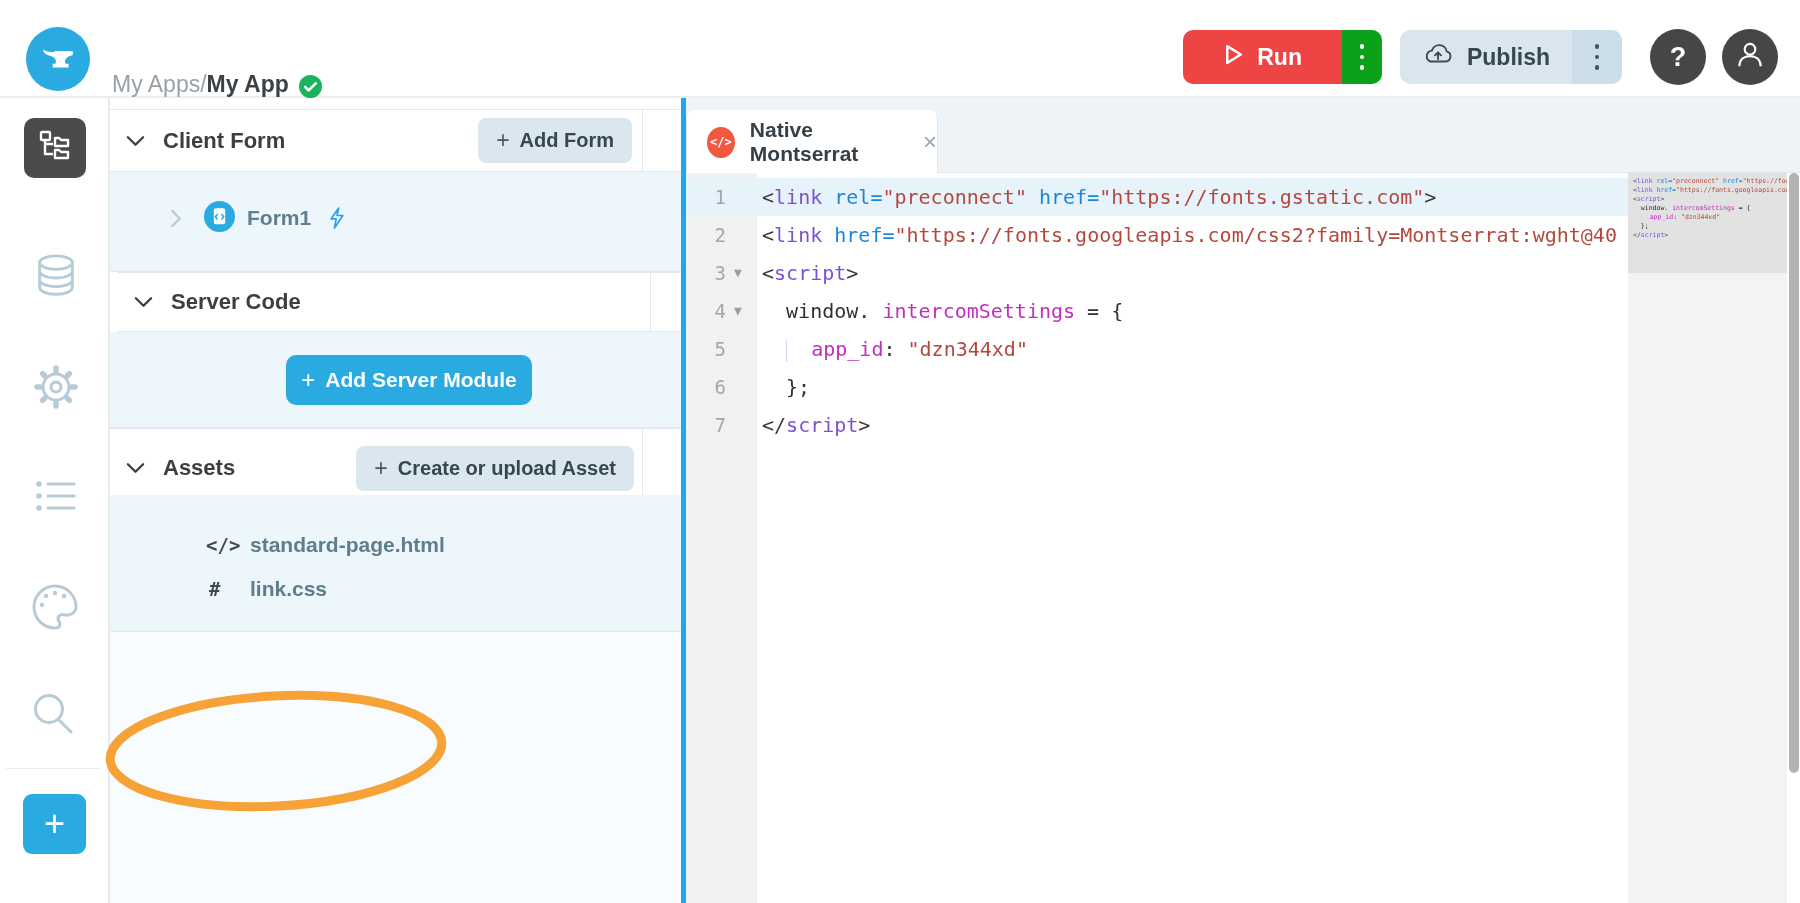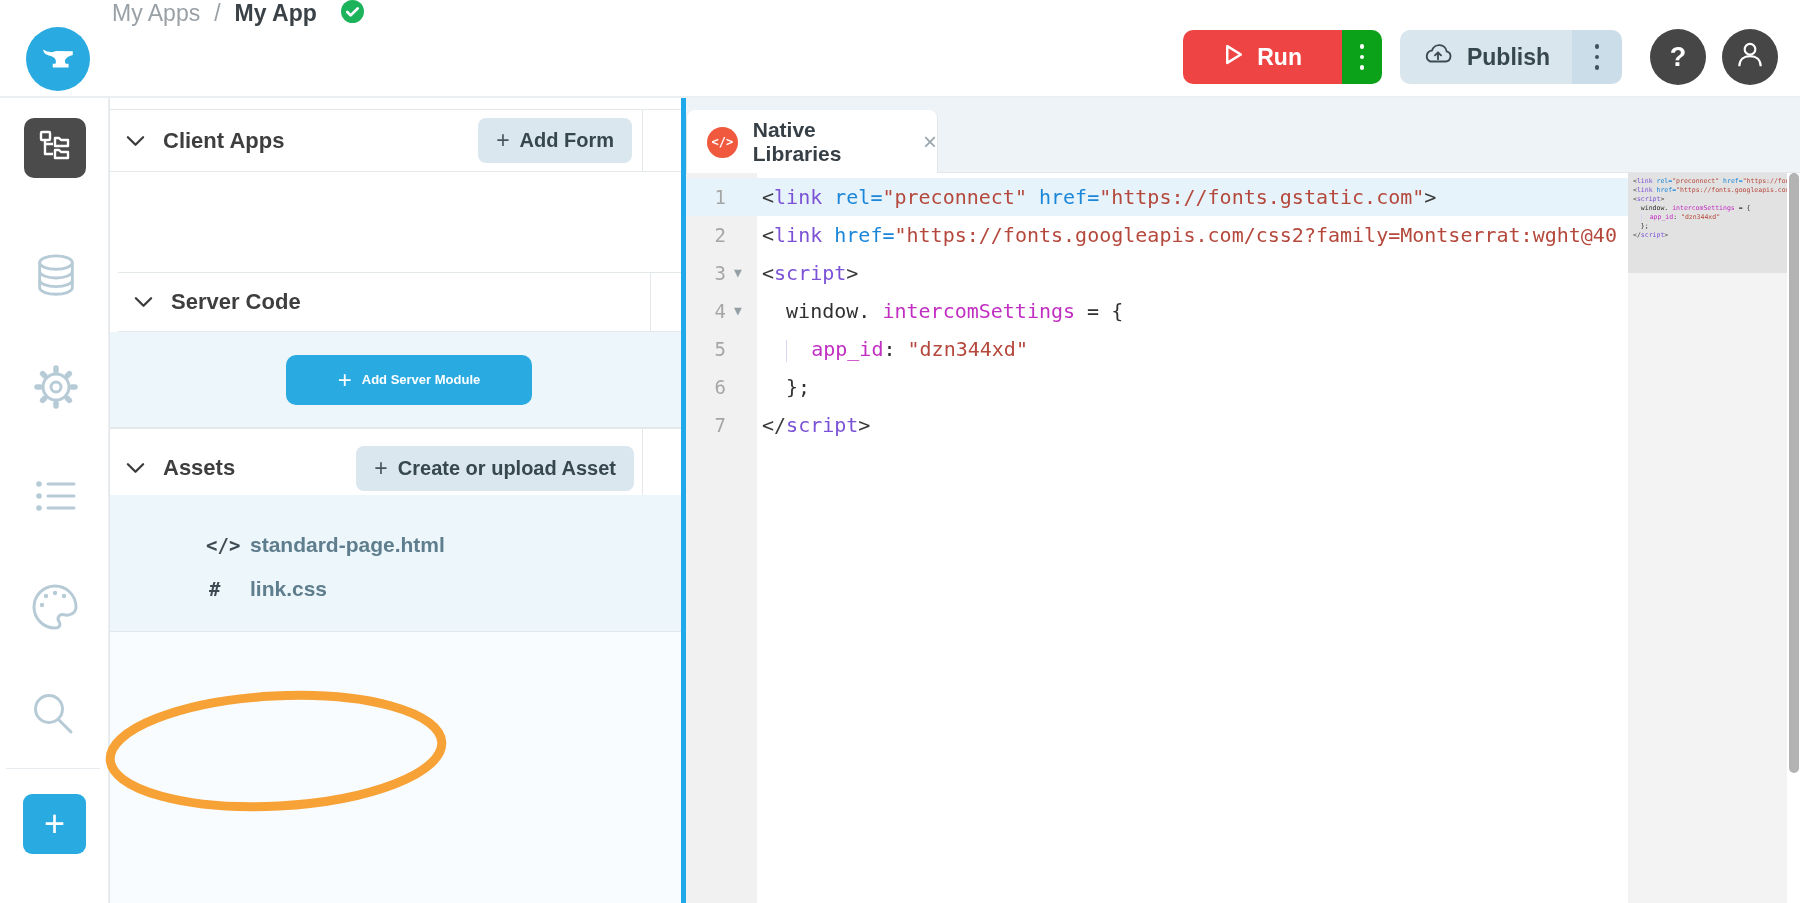--- a/index.html
+++ b/index.html
@@ -5,21 +5,21 @@
   * { margin:0; padding:0; box-sizing:border-box; }
   html,body { width:1800px; height:903px; }
   body { font-family:"Liberation Sans", sans-serif; background:#ffffff; overflow:hidden; }
   .app { position:relative; width:1800px; height:903px; background:#fff; }
 
   
   .header { position:absolute; left:0; top:0; width:1800px; height:98px; background:#fff;
             border-bottom:2px solid #eceff1; display:flex; align-items:center; }
   .logo { position:absolute; left:26px; top:27px; width:64px; height:64px; border-radius:50%;
           background:#29abe2; display:flex; align-items:center; justify-content:center; }
-  .breadcrumb { position:absolute; left:112px; top:0; height:98px; display:flex; align-items:flex-start; gap:14px;
+  .breadcrumb { position:absolute; left:112px; top:0; height:98px; display:flex; align-items:flex-end; gap:0;
                 font-size:23px; }
   .bc-dim { color:#99a1a7; }
   .bc-app { color:#3a4247; font-weight:bold; }
   .check { margin-left:10px; display:flex; }
   .header-right { position:absolute; right:22px; top:30px; height:54px; display:flex; align-items:center; }
   .btn-run { display:flex; height:54px; border-radius:10px; overflow:hidden; cursor:pointer; margin-right:18px; }
   .btn-run-main { background:#ef4444; display:flex; align-items:center; gap:13px; padding:0 40px;
                   color:#fff; font-weight:bold; font-size:23px; }
   .btn-run-kebab { background:#0ba119; width:40px; display:flex; align-items:center; justify-content:center; }
   .btn-pub { display:flex; height:54px; border-radius:10px; overflow:hidden; cursor:pointer; margin-right:28px; }
@@ -258,32 +258,54 @@
   </div>
 
   <div class="panel">
 
     <div class="sec-header" style="top:11px; height:63px;">
       <span class="sec-chevron">
         <svg width="19" height="12" viewBox="0 0 20 12" fill="none" stroke="#3c3c3c" stroke-width="2.4" stroke-linecap="round" stroke-linejoin="round">
             <path d="M2,2 L10,10 L18,2"></path>
           </svg>
       </span>
-      <span class="sec-title">Client Apps</span>
+      <span class="sec-title">Client Form</span>
       <span class="sec-action">
         <span class="plus">+</span>
         <span class="lbl">Add Form</span>
       </span>
       <span class="kebab-cell">
         <span class="kebab panel">
             <i></i>
             <i></i>
             <i></i>
           </span>
       </span>
+    </div>
+    <div class="sec-content" style="top:74px; height:100px;">
+      <div class="form-row">
+        <span class="form-chevron">
+          <svg width="12" height="19" viewBox="0 0 12 20" fill="none" stroke="#bcccd6" stroke-width="2.4" stroke-linecap="round" stroke-linejoin="round">
+              <path d="M2,2 L10,10 L2,18"></path>
+            </svg>
+        </span>
+        <span class="form-icon">
+          <svg width="31" height="31" viewBox="0 0 30 30">
+            <circle cx="15" cy="15" r="15" fill="#29abe2"></circle>
+            <rect x="9.5" y="7" width="11" height="15.5" rx="2" fill="#fff"></rect>
+            <path d="M12.8,13 l-1.9,2.2 1.9,2.2 M17.2,13 l1.9,2.2 -1.9,2.2" stroke="#29abe2" stroke-width="1.5" fill="none" stroke-linecap="round" stroke-linejoin="round"></path>
+          </svg>
+        </span>
+        <span class="form-label">Form1</span>
+        <span class="bolt">
+          <svg width="20" height="26" viewBox="0 0 24 28" fill="none" stroke="#2d9ff2" stroke-width="2" stroke-linejoin="round">
+            <path d="M14,2 L5,15 h6 L9,26 L19,11 h-7 l2,-9 z"></path>
+          </svg>
+        </span>
+      </div>
     </div>
 
     <div class="sec-header" style="top:174px; height:60px;margin-left:8px;">
       <span class="sec-chevron">
         <svg width="19" height="12" viewBox="0 0 20 12" fill="none" stroke="#3c3c3c" stroke-width="2.4" stroke-linecap="round" stroke-linejoin="round">
             <path d="M2,2 L10,10 L18,2"></path>
           </svg>
       </span>
       <span class="sec-title">Server Code</span>
       <span class="kebab-cell">
@@ -291,21 +313,21 @@
             <i></i>
             <i></i>
             <i></i>
           </span>
       </span>
     </div>
     <div class="sec-content" style="top:234px; height:96px; display:flex; align-items:center;">
       <span style="position:absolute; left:176px; width:246px; height:50px; background:#29abe2; border-radius:10px;
                    display:flex; align-items:center; justify-content:center; gap:10px; cursor:pointer;">
         <span style="color:#fff; font-size:24px; font-weight:400;">+</span>
-        <span style="color:#fff; font-size:13px; font-weight:bold;">Add Server Module</span>
+        <span style="color:#fff; font-size:21px; font-weight:bold;">Add Server Module</span>
       </span>
     </div>
 
     <div class="sec-header" style="top:330px; height:80px;">
       <span class="sec-chevron">
         <svg width="19" height="12" viewBox="0 0 20 12" fill="none" stroke="#3c3c3c" stroke-width="2.4" stroke-linecap="round" stroke-linejoin="round">
             <path d="M2,2 L10,10 L18,2"></path>
           </svg>
       </span>
       <span class="sec-title">Assets</span>
@@ -343,21 +365,21 @@
       <ellipse cx="186" cy="71" rx="166" ry="55" transform="rotate(-3 186 71)" stroke="#f7a237" stroke-width="9"></ellipse>
     </svg>
   </div>
 
   <div class="vdivider"></div>
 
   <div class="editor">
     <div class="tabbar">
       <div class="tab">
         <span class="tab-icon">&lt;/&gt;</span>
-        <span class="tab-title">Native Libraries</span>
+        <span class="tab-title">Native Montserrat</span>
         <span class="tab-close">×</span>
       </div>
     </div>
 
     <div class="editor-body">
       <div class="gutter"></div>
       <div class="active-line-bg"></div>
       <div id="code-lines">
           <div class="code-line" style="top: 5px;"><span class="num">1</span><span class="code"><span class="tk-pun">&lt;</span><span class="tk-tag">link</span><span class="tk-pln"> </span><span class="tk-atr">rel</span><span class="tk-atr">=</span><span class="tk-str">"preconnect"</span><span class="tk-pln"> </span><span class="tk-atr">href</span><span class="tk-atr">=</span><span class="tk-str">"https://fonts.gstatic.com"</span><span class="tk-pun">&gt;</span></span></div>
           <div class="code-line" style="top: 43px;"><span class="num">2</span><span class="code"><span class="tk-pun">&lt;</span><span class="tk-tag">link</span><span class="tk-pln"> </span><span class="tk-atr">href</span><span class="tk-atr">=</span><span class="tk-str">"https://fonts.googleapis.com/css2?family=Montserrat:wght@40</span></span></div>

